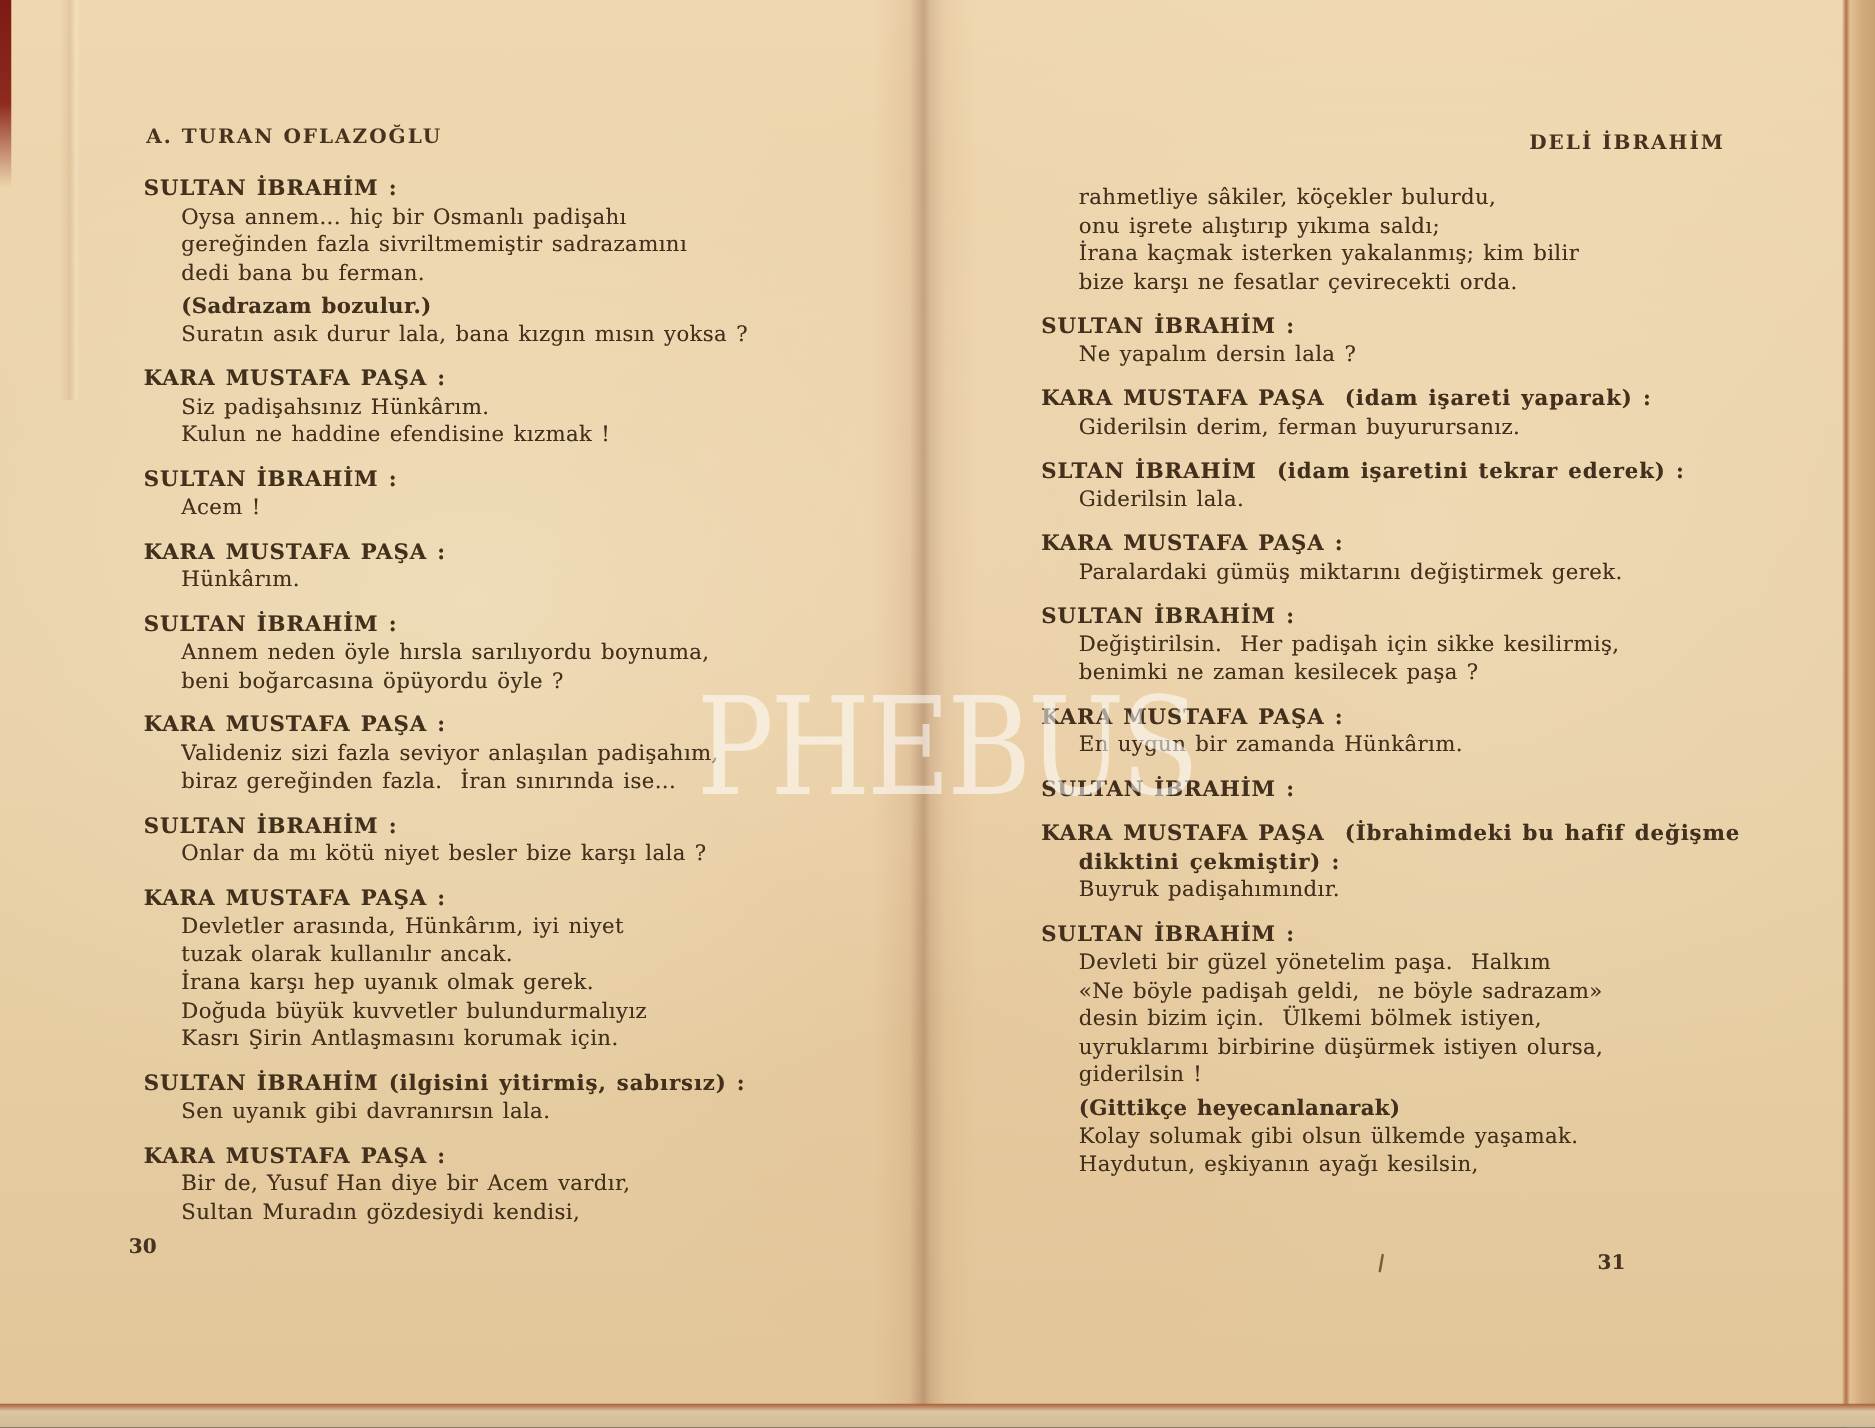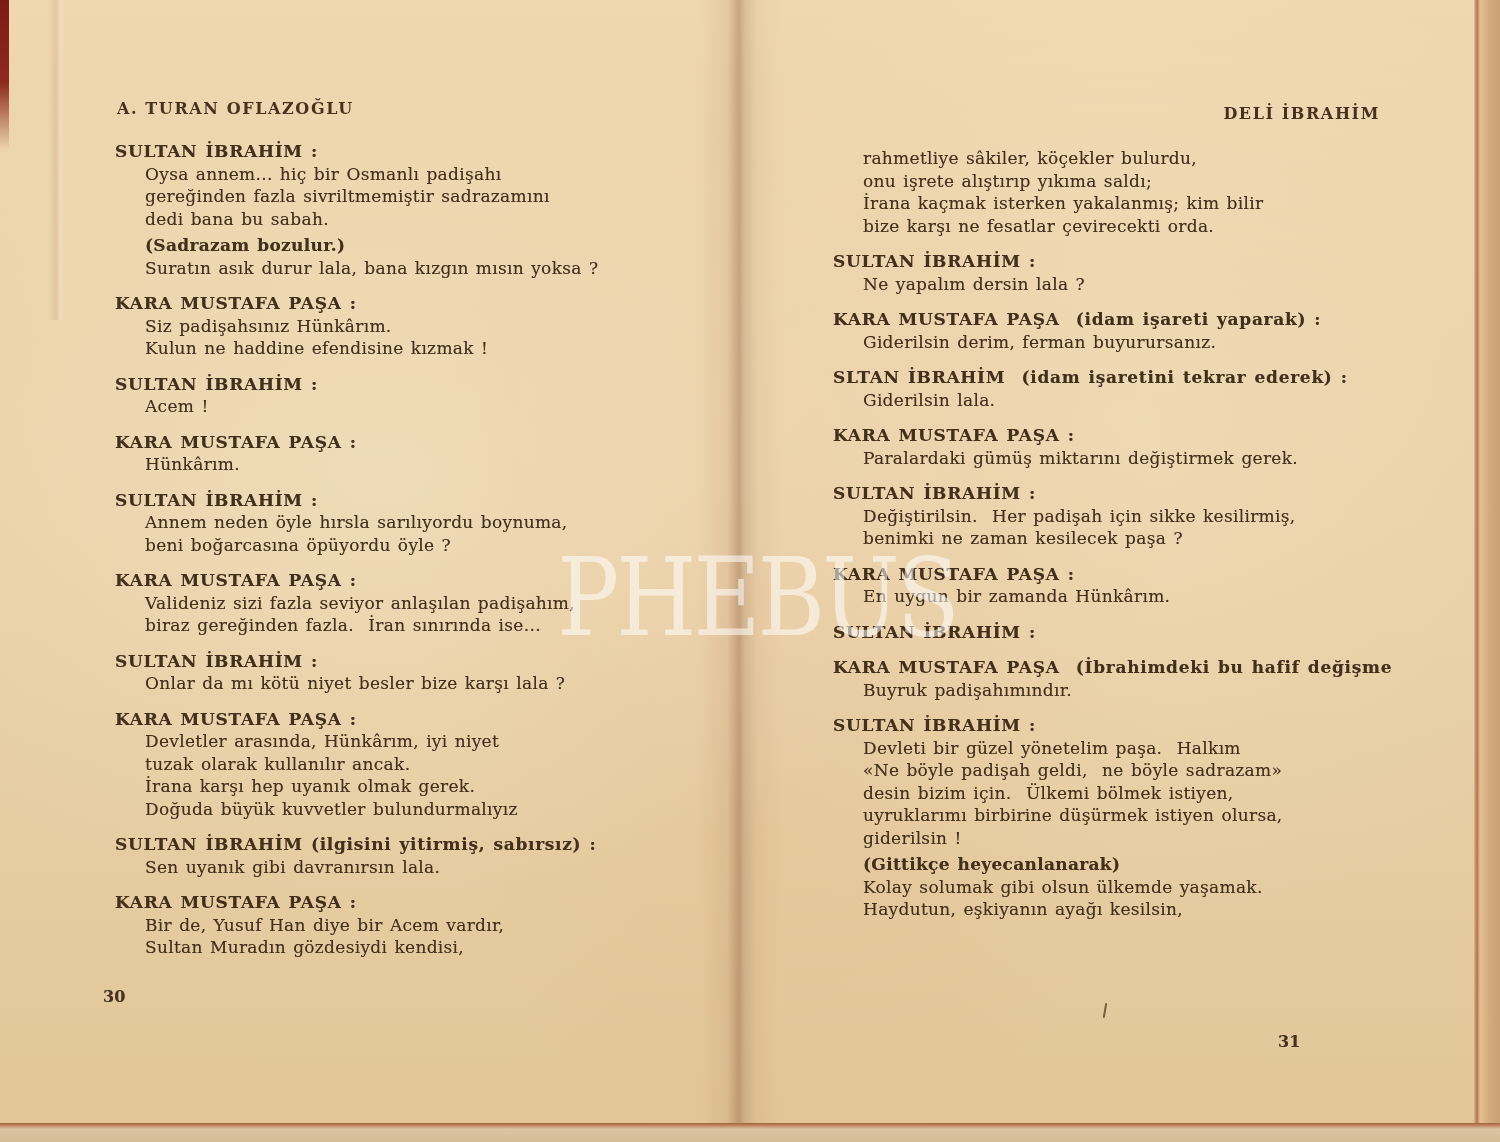--- a/index.html
+++ b/index.html
@@ -69,21 +69,21 @@
   .seg.speaker-cont{font-weight:bold;padding-left:30px;letter-spacing:0.7px;}
   .seg.line{padding-left:30px;}
   .seg.stage{font-weight:bold;padding-left:30px;margin-top:4px;}
   .page-content .seg:first-child{margin-top:0;}
   .page-number{
     position:absolute;z-index:2;
     font-size:16px;font-weight:bold;color:#453220;
     text-shadow:0 0 0.5px rgba(66,48,29,0.4);
   }
   .page-number-left{left:103px;top:987px;}
-  .page-number-right{left:1278px;top:1000px;margin-top:32px;}
+  .page-number-right{left:1278px;top:1000px;}
   .scan-mark{
     position:absolute;left:1104px;top:1003px;width:2px;height:15px;
     background:rgba(80,58,34,0.75);transform:rotate(10deg);border-radius:1px;z-index:2;
   }
 </style>
 </head>
 <body>
 
 <div class="book">
 
@@ -91,21 +91,21 @@
   <div class="left-page-curl"></div>
   <div class="left-red-edge"></div>
   <div class="right-page-edge"></div>
   <div class="bottom-page-edge"></div>
 
   <div class="page-header header-left">A. TURAN OFLAZOĞLU</div>
   <div class="page-content content-left" id="left-content">
       <div class="seg speaker">SULTAN İBRAHİM :</div>
       <div class="seg line">Oysa annem... hiç bir Osmanlı padişahı</div>
       <div class="seg line">gereğinden fazla sivriltmemiştir sadrazamını</div>
-      <div class="seg line">dedi bana bu sabah.</div>
+      <div class="seg line">dedi bana bu ferman.</div>
       <div class="seg stage">(Sadrazam bozulur.)</div>
       <div class="seg line">Suratın asık durur lala, bana kızgın mısın yoksa ?</div>
       <div class="seg speaker">KARA MUSTAFA PAŞA :</div>
       <div class="seg line">Siz padişahsınız Hünkârım.</div>
       <div class="seg line">Kulun ne haddine efendisine kızmak !</div>
       <div class="seg speaker">SULTAN İBRAHİM :</div>
       <div class="seg line">Acem !</div>
       <div class="seg speaker">KARA MUSTAFA PAŞA :</div>
       <div class="seg line">Hünkârım.</div>
       <div class="seg speaker">SULTAN İBRAHİM :</div>
@@ -114,20 +114,21 @@
       <div class="seg speaker">KARA MUSTAFA PAŞA :</div>
       <div class="seg line">Valideniz sizi fazla seviyor anlaşılan padişahım,</div>
       <div class="seg line">biraz gereğinden fazla.  İran sınırında ise...</div>
       <div class="seg speaker">SULTAN İBRAHİM :</div>
       <div class="seg line">Onlar da mı kötü niyet besler bize karşı lala ?</div>
       <div class="seg speaker">KARA MUSTAFA PAŞA :</div>
       <div class="seg line">Devletler arasında, Hünkârım, iyi niyet</div>
       <div class="seg line">tuzak olarak kullanılır ancak.</div>
       <div class="seg line">İrana karşı hep uyanık olmak gerek.</div>
       <div class="seg line">Doğuda büyük kuvvetler bulundurmalıyız</div>
+      <div class="seg line">Kasrı Şirin Antlaşmasını korumak için.</div>
       <div class="seg speaker">SULTAN İBRAHİM (ilgisini yitirmiş, sabırsız) :</div>
       <div class="seg line">Sen uyanık gibi davranırsın lala.</div>
       <div class="seg speaker">KARA MUSTAFA PAŞA :</div>
       <div class="seg line">Bir de, Yusuf Han diye bir Acem vardır,</div>
       <div class="seg line">Sultan Muradın gözdesiydi kendisi,</div>
     </div>
   <div class="page-number page-number-left">30</div>
 
   <div class="page-header header-right">DELİ İBRAHİM</div>
   <div class="page-content content-right" id="right-content">
@@ -143,20 +144,21 @@
       <div class="seg line">Giderilsin lala.</div>
       <div class="seg speaker">KARA MUSTAFA PAŞA :</div>
       <div class="seg line">Paralardaki gümüş miktarını değiştirmek gerek.</div>
       <div class="seg speaker">SULTAN İBRAHİM :</div>
       <div class="seg line">Değiştirilsin.  Her padişah için sikke kesilirmiş,</div>
       <div class="seg line">benimki ne zaman kesilecek paşa ?</div>
       <div class="seg speaker">KARA MUSTAFA PAŞA :</div>
       <div class="seg line">En uygun bir zamanda Hünkârım.</div>
       <div class="seg speaker">SULTAN İBRAHİM :</div>
       <div class="seg speaker">KARA MUSTAFA PAŞA  (İbrahimdeki bu hafif değişme</div>
+      <div class="seg speaker-cont">dikktini çekmiştir) :</div>
       <div class="seg line">Buyruk padişahımındır.</div>
       <div class="seg speaker">SULTAN İBRAHİM :</div>
       <div class="seg line">Devleti bir güzel yönetelim paşa.  Halkım</div>
       <div class="seg line">«Ne böyle padişah geldi,  ne böyle sadrazam»</div>
       <div class="seg line">desin bizim için.  Ülkemi bölmek istiyen,</div>
       <div class="seg line">uyruklarımı birbirine düşürmek istiyen olursa,</div>
       <div class="seg line">giderilsin !</div>
       <div class="seg stage">(Gittikçe heyecanlanarak)</div>
       <div class="seg line">Kolay solumak gibi olsun ülkemde yaşamak.</div>
       <div class="seg line">Haydutun, eşkiyanın ayağı kesilsin,</div>

